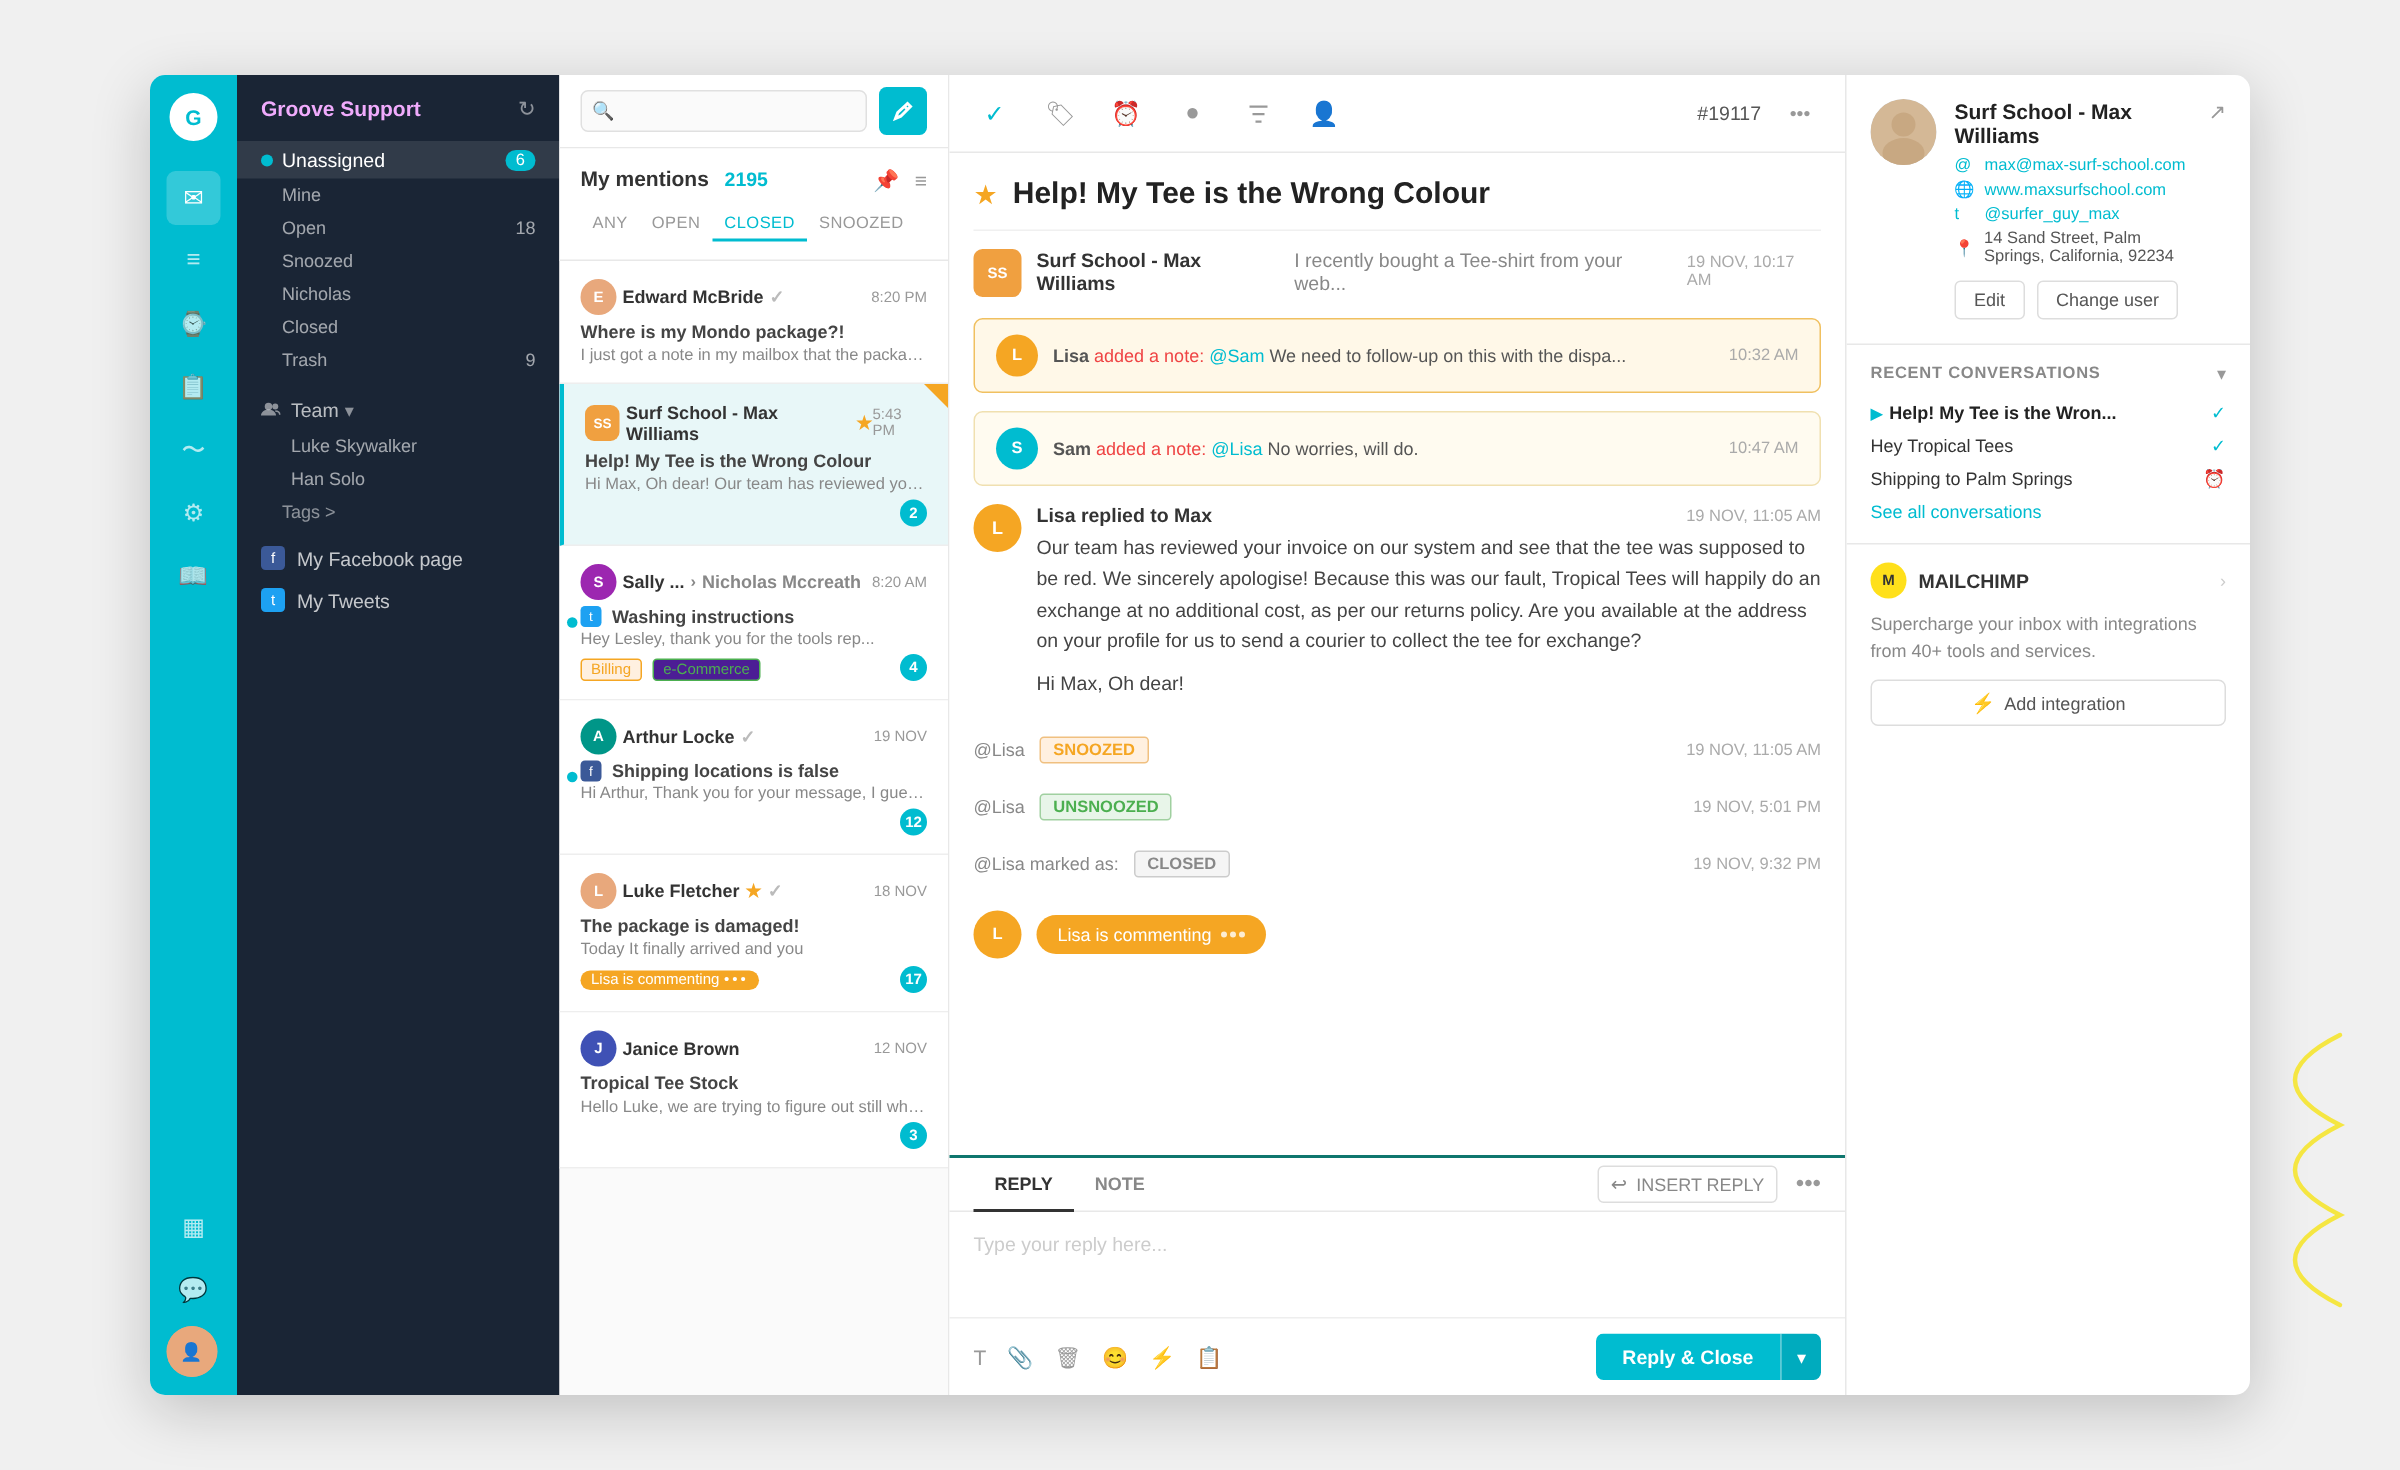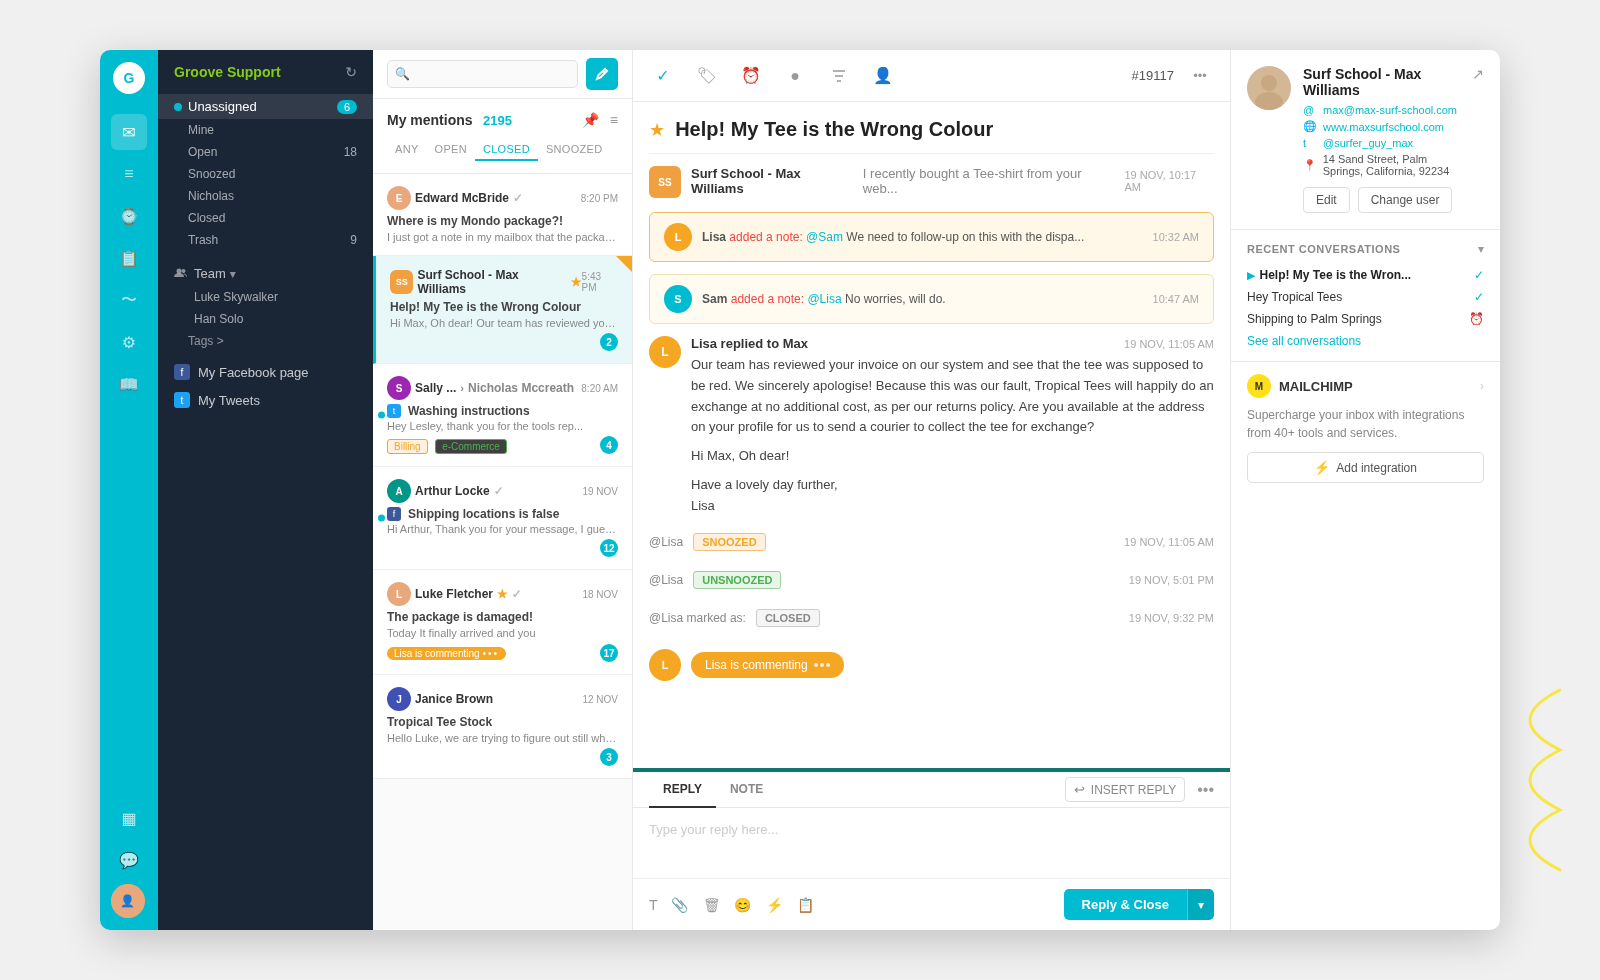--- a/index.html
+++ b/index.html
@@ -51,21 +51,21 @@
     .conv-item-name { font-size: 12px; font-weight: 600; color: #333; display: flex; align-items: center; gap: 4px; }
     .conv-item-time { font-size: 10px; color: #999; }
     .conv-item-subject { font-size: 12px; font-weight: 600; color: #444; margin-bottom: 3px; }
     .conv-item-preview { font-size: 11px; color: #888; white-space: nowrap; overflow: hidden; text-overflow: ellipsis; }
     .conv-item-footer { display: flex; align-items: center; justify-content: flex-end; margin-top: 4px; }
     .conv-badge { background: #00bcd0; color: #fff; border-radius: 50%; width: 18px; height: 18px; display: flex; align-items: center; justify-content: center; font-size: 10px; font-weight: 600; }
     .conv-item-channel { display: flex; align-items: center; gap: 3px; }
     .unread-dot { width: 7px; height: 7px; border-radius: 50%; background: #00bcd0; position: absolute; left: 5px; top: 50%; transform: translateY(-50%); }
     .tag-badge { display: inline-block; padding: 1px 6px; border-radius: 3px; font-size: 10px; margin-right: 3px; }
     .tag-billing { background: #fff0e0; color: #f5a623; border: 1px solid #f5a623; }
-    .tag-ecommerce { background: #404040; color: #4caf50; border: 1px solid #4caf50; }
+    .tag-ecommerce { background: #4c1d95; color: #4caf50; border: 1px solid #4caf50; }
     .live-typing { background: #f5a623; color: #fff; border-radius: 10px; padding: 1px 7px; font-size: 10px; display: flex; align-items: center; gap: 3px; }
     .arrow-right { color: #888; font-size: 11px; }
     
     
     .main-conv { flex: 1; display: flex; flex-direction: column; background: #fff; }
     .conv-toolbar { padding: 8px 16px; border-bottom: 1px solid #e8e8e8; display: flex; align-items: center; justify-content: space-between; min-height: 52px; }
     .toolbar-left { display: flex; align-items: center; gap: 16px; color: #999; font-size: 16px; }
     .toolbar-icon { cursor: pointer; display: flex; align-items: center; justify-content: center; width: 28px; height: 28px; border-radius: 4px; }
     .toolbar-right { display: flex; align-items: center; gap: 12px; color: #999; font-size: 13px; }
     .conv-id { font-weight: 500; color: #555; }
@@ -100,21 +100,21 @@
     .status-badge.unsnoozed { background: #e8f5e9; color: #4caf50; border: 1px solid #a0d0a0; }
     .status-badge.closed { background: #f5f5f5; color: #888; border: 1px solid #ccc; }
     .status-time { font-size: 11px; color: #aaa; margin-left: auto; }
     
     .typing-indicator { display: flex; align-items: center; gap: 10px; padding: 6px 0; }
     .typing-avatar { width: 32px; height: 32px; border-radius: 50%; background: #f5a623; display: flex; align-items: center; justify-content: center; font-size: 11px; color: #fff; font-weight: 600; }
     .typing-bubble { background: #f5a623; color: #fff; padding: 6px 14px; border-radius: 20px; font-size: 12px; display: flex; align-items: center; gap: 6px; }
     .typing-dots { display: flex; gap: 2px; }
     .typing-dot { width: 4px; height: 4px; border-radius: 50%; background: rgba(255,255,255,0.8); }
     
-    .reply-area { border-top: 4px solid #0f766e; }
+    .reply-area { border-top: 2px solid #0f766e; }
     .reply-tabs { display: flex; border-bottom: 1px solid #e8e8e8; padding: 0 16px; }
     .reply-tab { padding: 10px 14px; font-size: 12px; font-weight: 600; color: #888; cursor: pointer; border-bottom: 2px solid transparent; margin-bottom: -1px; }
     .reply-tab.active { color: #333; border-bottom-color: #333; }
     .insert-reply { display: flex; align-items: center; gap: 6px; font-size: 12px; color: #888; cursor: pointer; padding: 4px 8px; border-radius: 4px; border: 1px solid #ddd; }
     .more-opts { color: #999; cursor: pointer; font-size: 16px; margin-left: 6px; }
     .reply-input { padding: 14px 16px; min-height: 70px; font-size: 13px; color: #ccc; }
     .reply-footer { padding: 10px 16px; display: flex; align-items: center; justify-content: space-between; border-top: 1px solid #eee; }
     .reply-footer-left { display: flex; gap: 14px; color: #999; font-size: 14px; }
     .reply-footer-icon { cursor: pointer; }
     .reply-btn-group { display: flex; border-radius: 5px; overflow: hidden; }
@@ -192,21 +192,21 @@
         <svg width="34" height="34" viewBox="0 0 34 34">
             <circle cx="17" cy="17" r="17" fill="#e8a87c"></circle>
             <text x="17" y="21" text-anchor="middle" fill="#fff" font-size="12" font-family="sans-serif">👤</text>
           </svg>
       </div>
     </div>
   </nav>
 
   <aside class="sidebar">
     <div class="sidebar-header">
-      <span class="sidebar-mailbox" style="padding:0;font-size:14px;color:#84cc16;font-weight:700;">Groove Support</span>
+      <span class="sidebar-mailbox" style="padding:0;font-size:14px;color:#f0abfc;font-weight:700;">Groove Support</span>
       <span class="sidebar-refresh">↻</span>
     </div>
 
     <div class="sidebar-section">
       <div class="sidebar-item active">
         <span class="dot active"></span>
         <span class="label">Unassigned</span>
         <span class="badge">6</span>
       </div>
       <div class="sidebar-sub-item">
@@ -466,21 +466,20 @@
       <div class="msg-row">
         <div class="msg-avatar" style="background:#f5a623;width:32px;height:32px;">L</div>
         <div class="msg-content">
           <div class="msg-header">
             <span class="msg-sender">Lisa replied to Max</span>
             <span class="msg-time">19 NOV, 11:05 AM</span>
           </div>
           <div class="msg-body">
             <p style="margin-bottom:8px;">Our team has reviewed your invoice on our system and see that the tee was supposed to be red. We sincerely apologise! Because this was our fault, Tropical Tees will happily do an exchange at no additional cost, as per our returns policy. Are you available at the address on your profile for us to send a courier to collect the tee for exchange?</p>
             <p style="margin-bottom:8px;">Hi Max, Oh dear!</p>
-            <p>Have a lovely day further,<br>Lisa</p>
           </div>
         </div>
       </div>
 
       <div class="status-row">
         <span class="status-at">@Lisa</span>
         <span class="status-badge snoozed">SNOOZED</span>
         <span class="status-time">19 NOV, 11:05 AM</span>
       </div>
       <div class="status-row">

